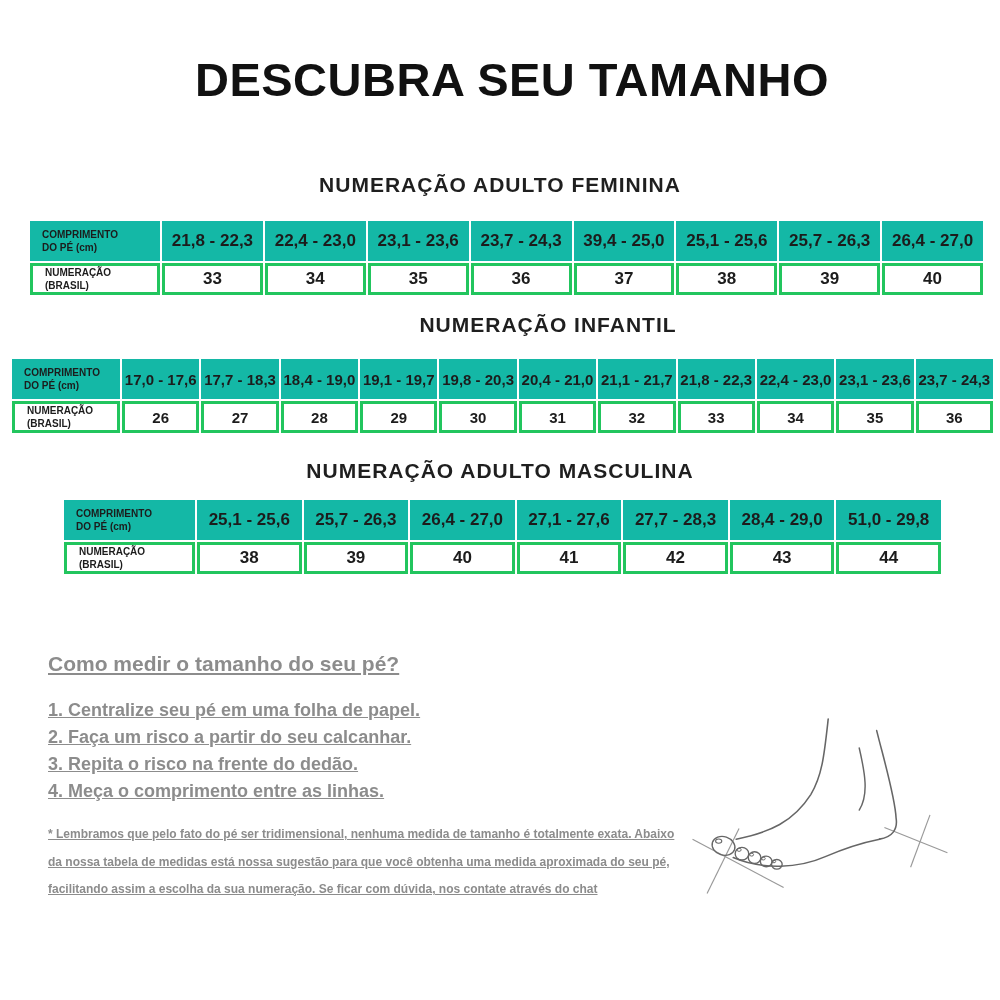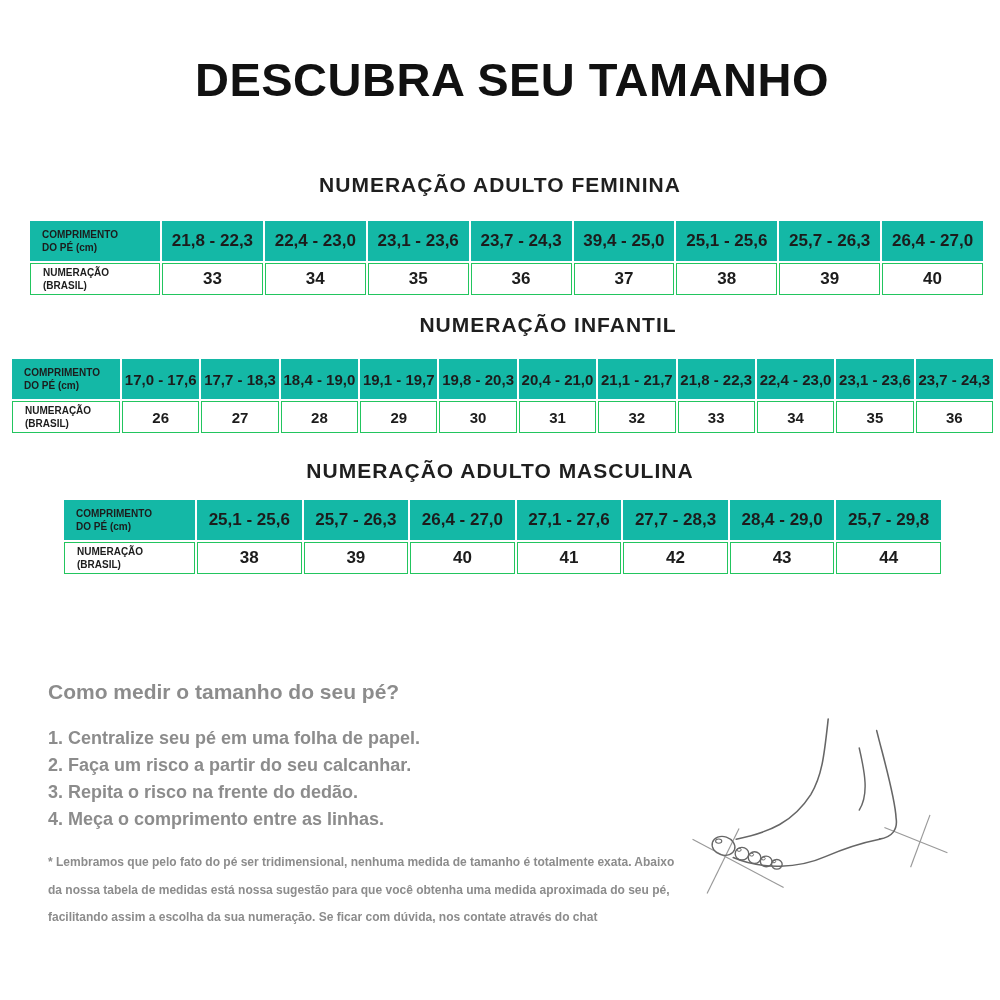--- a/index.html
+++ b/index.html
@@ -43,43 +43,44 @@
     padding: 0;
   }
   .size-table tr.r1 td {
     background: #14b8a6;
     height: 40px;
     font-weight: 700; font-size: 17px;
     color: #1c1c1c;
   }
   .size-table tr.r2 td {
     background: #ffffff;
-    border: 1px solid #22c55e;
+    border: 3px solid #22c55e;
     height: 32px;
     font-weight: 700; font-size: 17px;
     color: #1c1c1c;
   }
   #t-infantil tr.r1 td, #t-infantil tr.r2 td { font-size: 15px; }
   .size-table td.row-label {
     text-align: left;
     padding-left: 12px;
     font-weight: 400;
     font-size: 10px !important;
     line-height: 1.3;
     color: #4d4d4d;
     background: #ededed;
   }
   .size-table tr.r2 td.row-label { background: #ffffff; }
   #t-feminina  td.row-label { width: 130px; }
   #t-infantil  td.row-label { width: 108px; }
   #t-masculina td.row-label { width: 131px; }
 
   .howto {
-    position: absolute; left: 48px; top: 680px; width: 632px;
+    position: absolute; left: 48px; top: 652px; width: 632px;
     color: #8c8c8c;
+    text-decoration: underline;
   }
   .howto-heading {
     font-size: 21px; font-weight: 700; margin: 0;
     color: #8c8c8c;
   }
   .howto-steps { margin-top: 21px; }
   .howto-step {
     font-size: 18px; font-weight: 700; line-height: 27px;
   }
   .howto-note {
@@ -162,21 +163,21 @@
 <table class="size-table" id="t-masculina">
   <tbody>
       <tr class="r1">
     <td class="row-label"><span>COMPRIMENTO</span><br><span>DO PÉ (cm)</span></td>
     <td>25,1 - 25,6</td>
     <td>25,7 - 26,3</td>
     <td>26,4 - 27,0</td>
     <td>27,1 - 27,6</td>
     <td>27,7 - 28,3</td>
     <td>28,4 - 29,0</td>
-    <td>25,7 - 29,8</td>
+    <td>51,0 - 29,8</td>
   </tr>
   <tr class="r2">
     <td class="row-label"><span>NUMERAÇÃO</span><br><span>(BRASIL)</span></td>
     <td>38</td>
     <td>39</td>
     <td>40</td>
     <td>41</td>
     <td>42</td>
     <td>43</td>
     <td>44</td>

